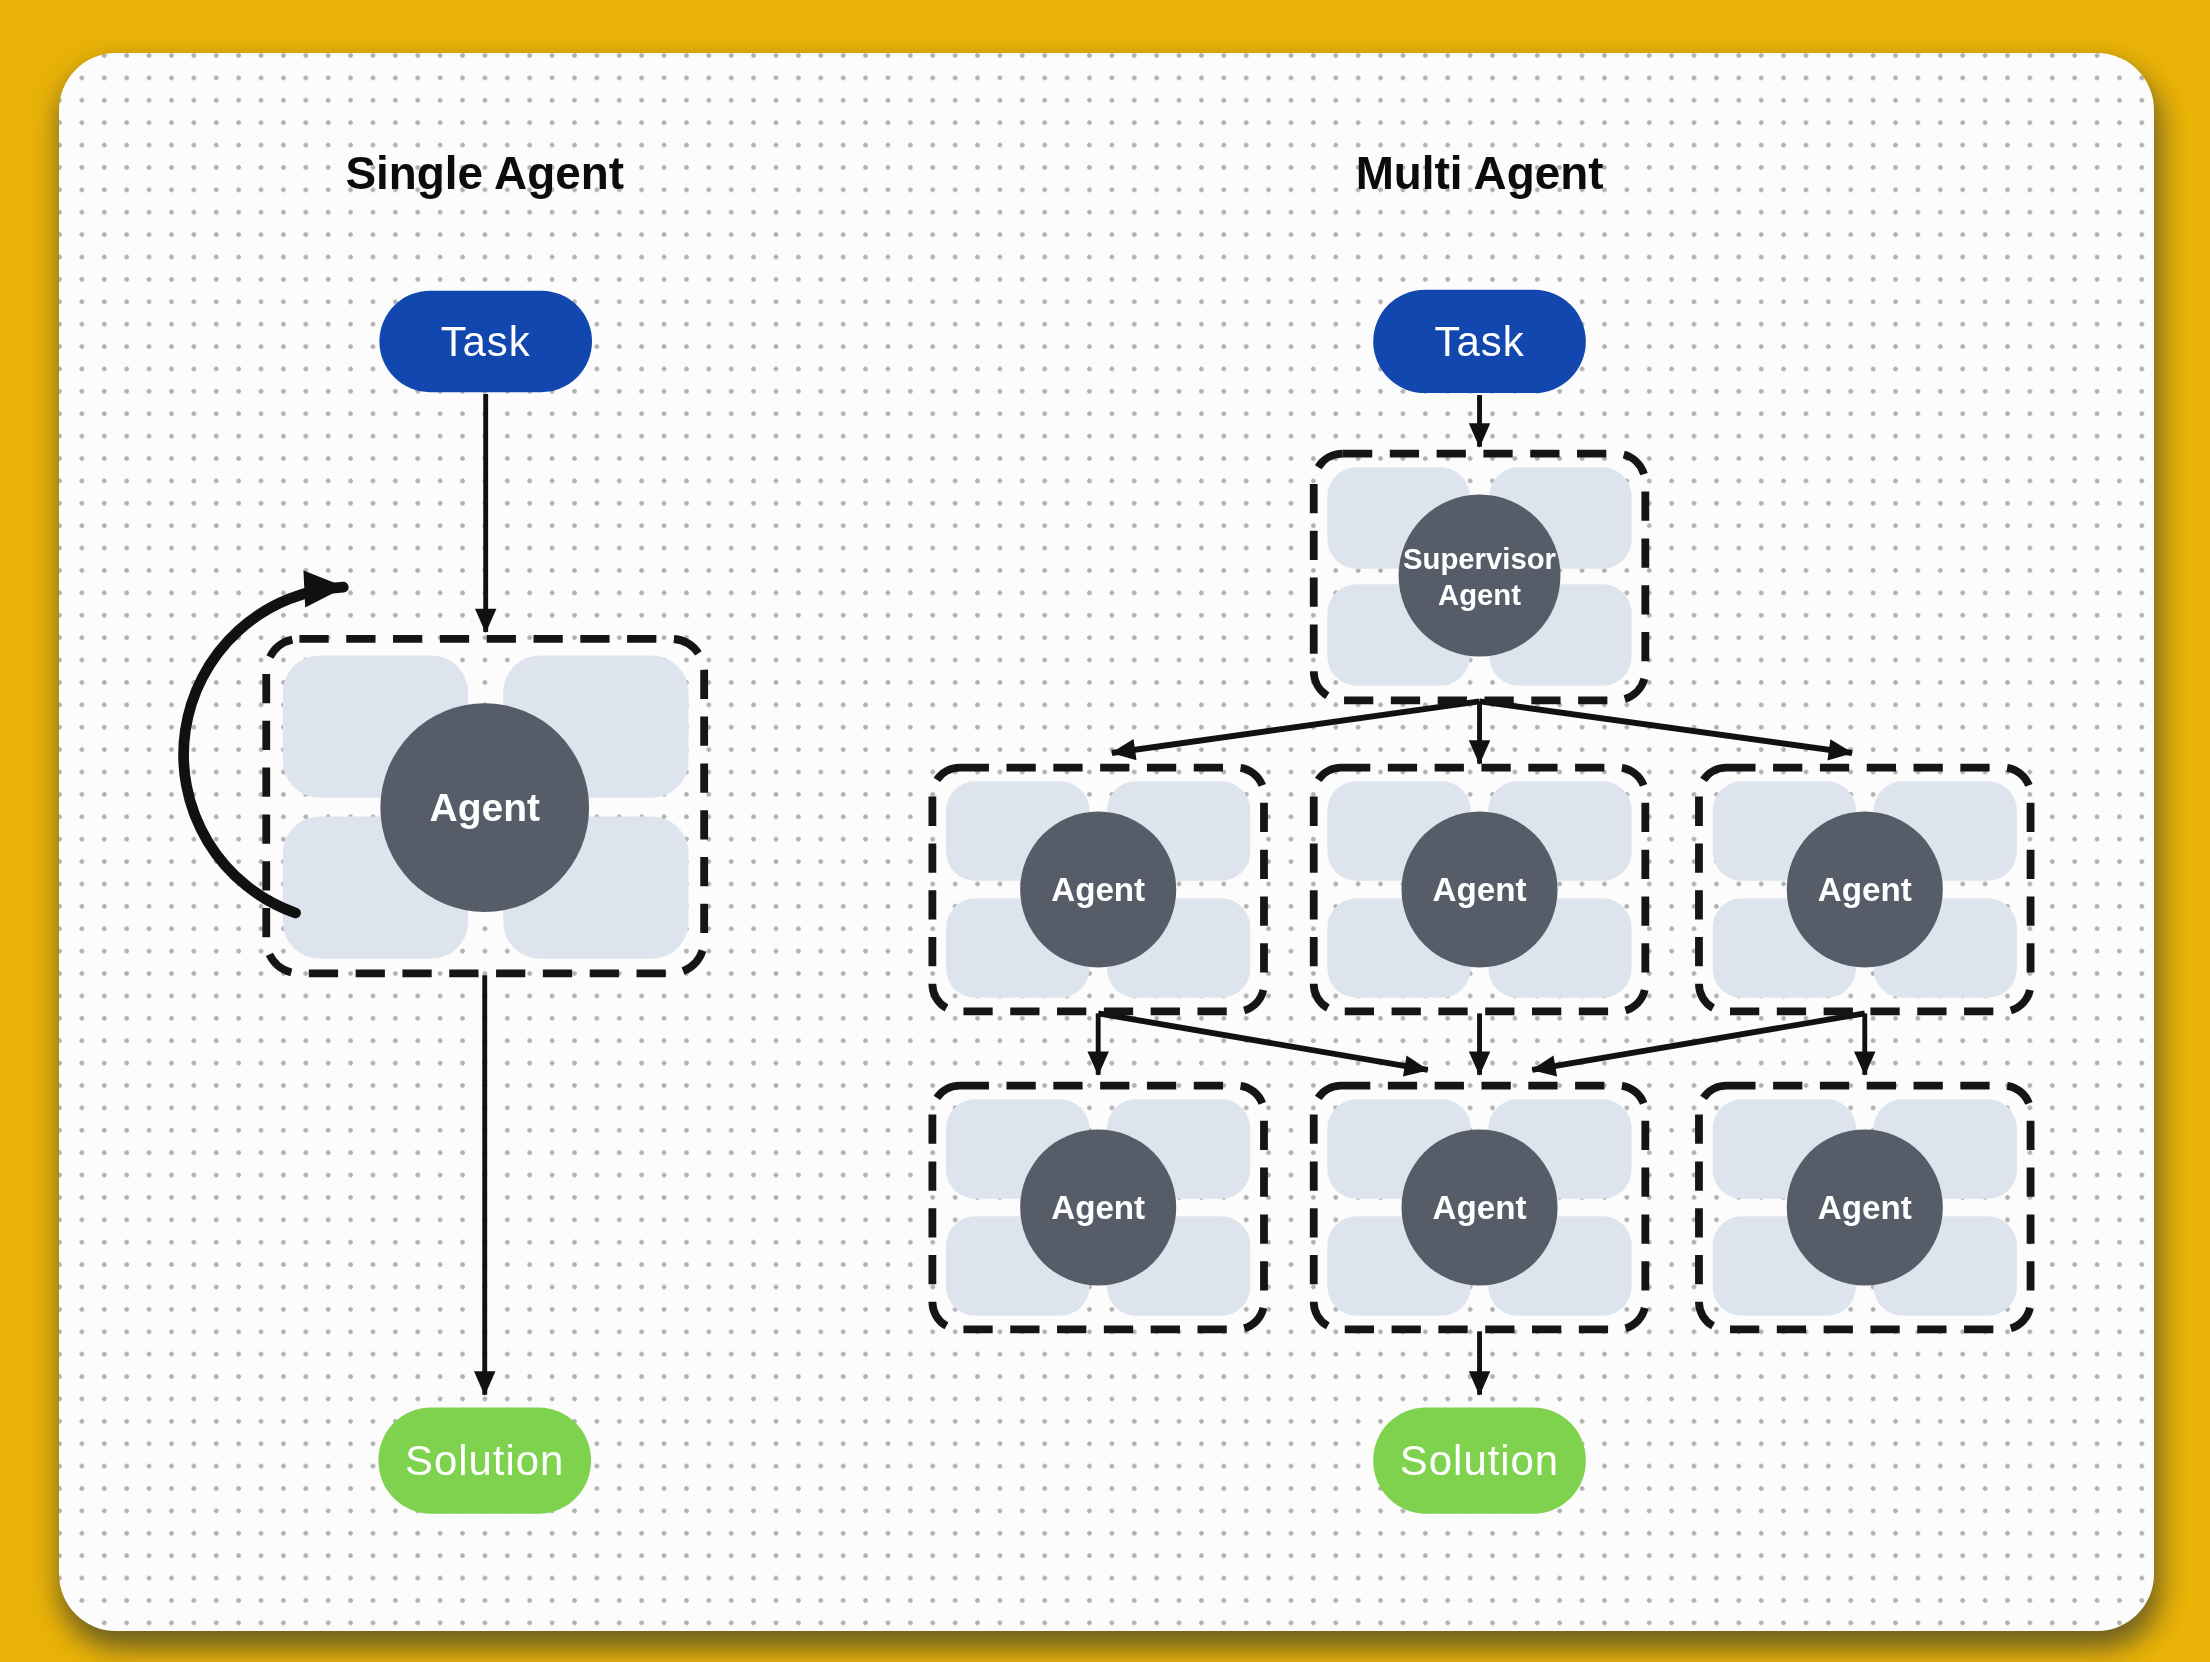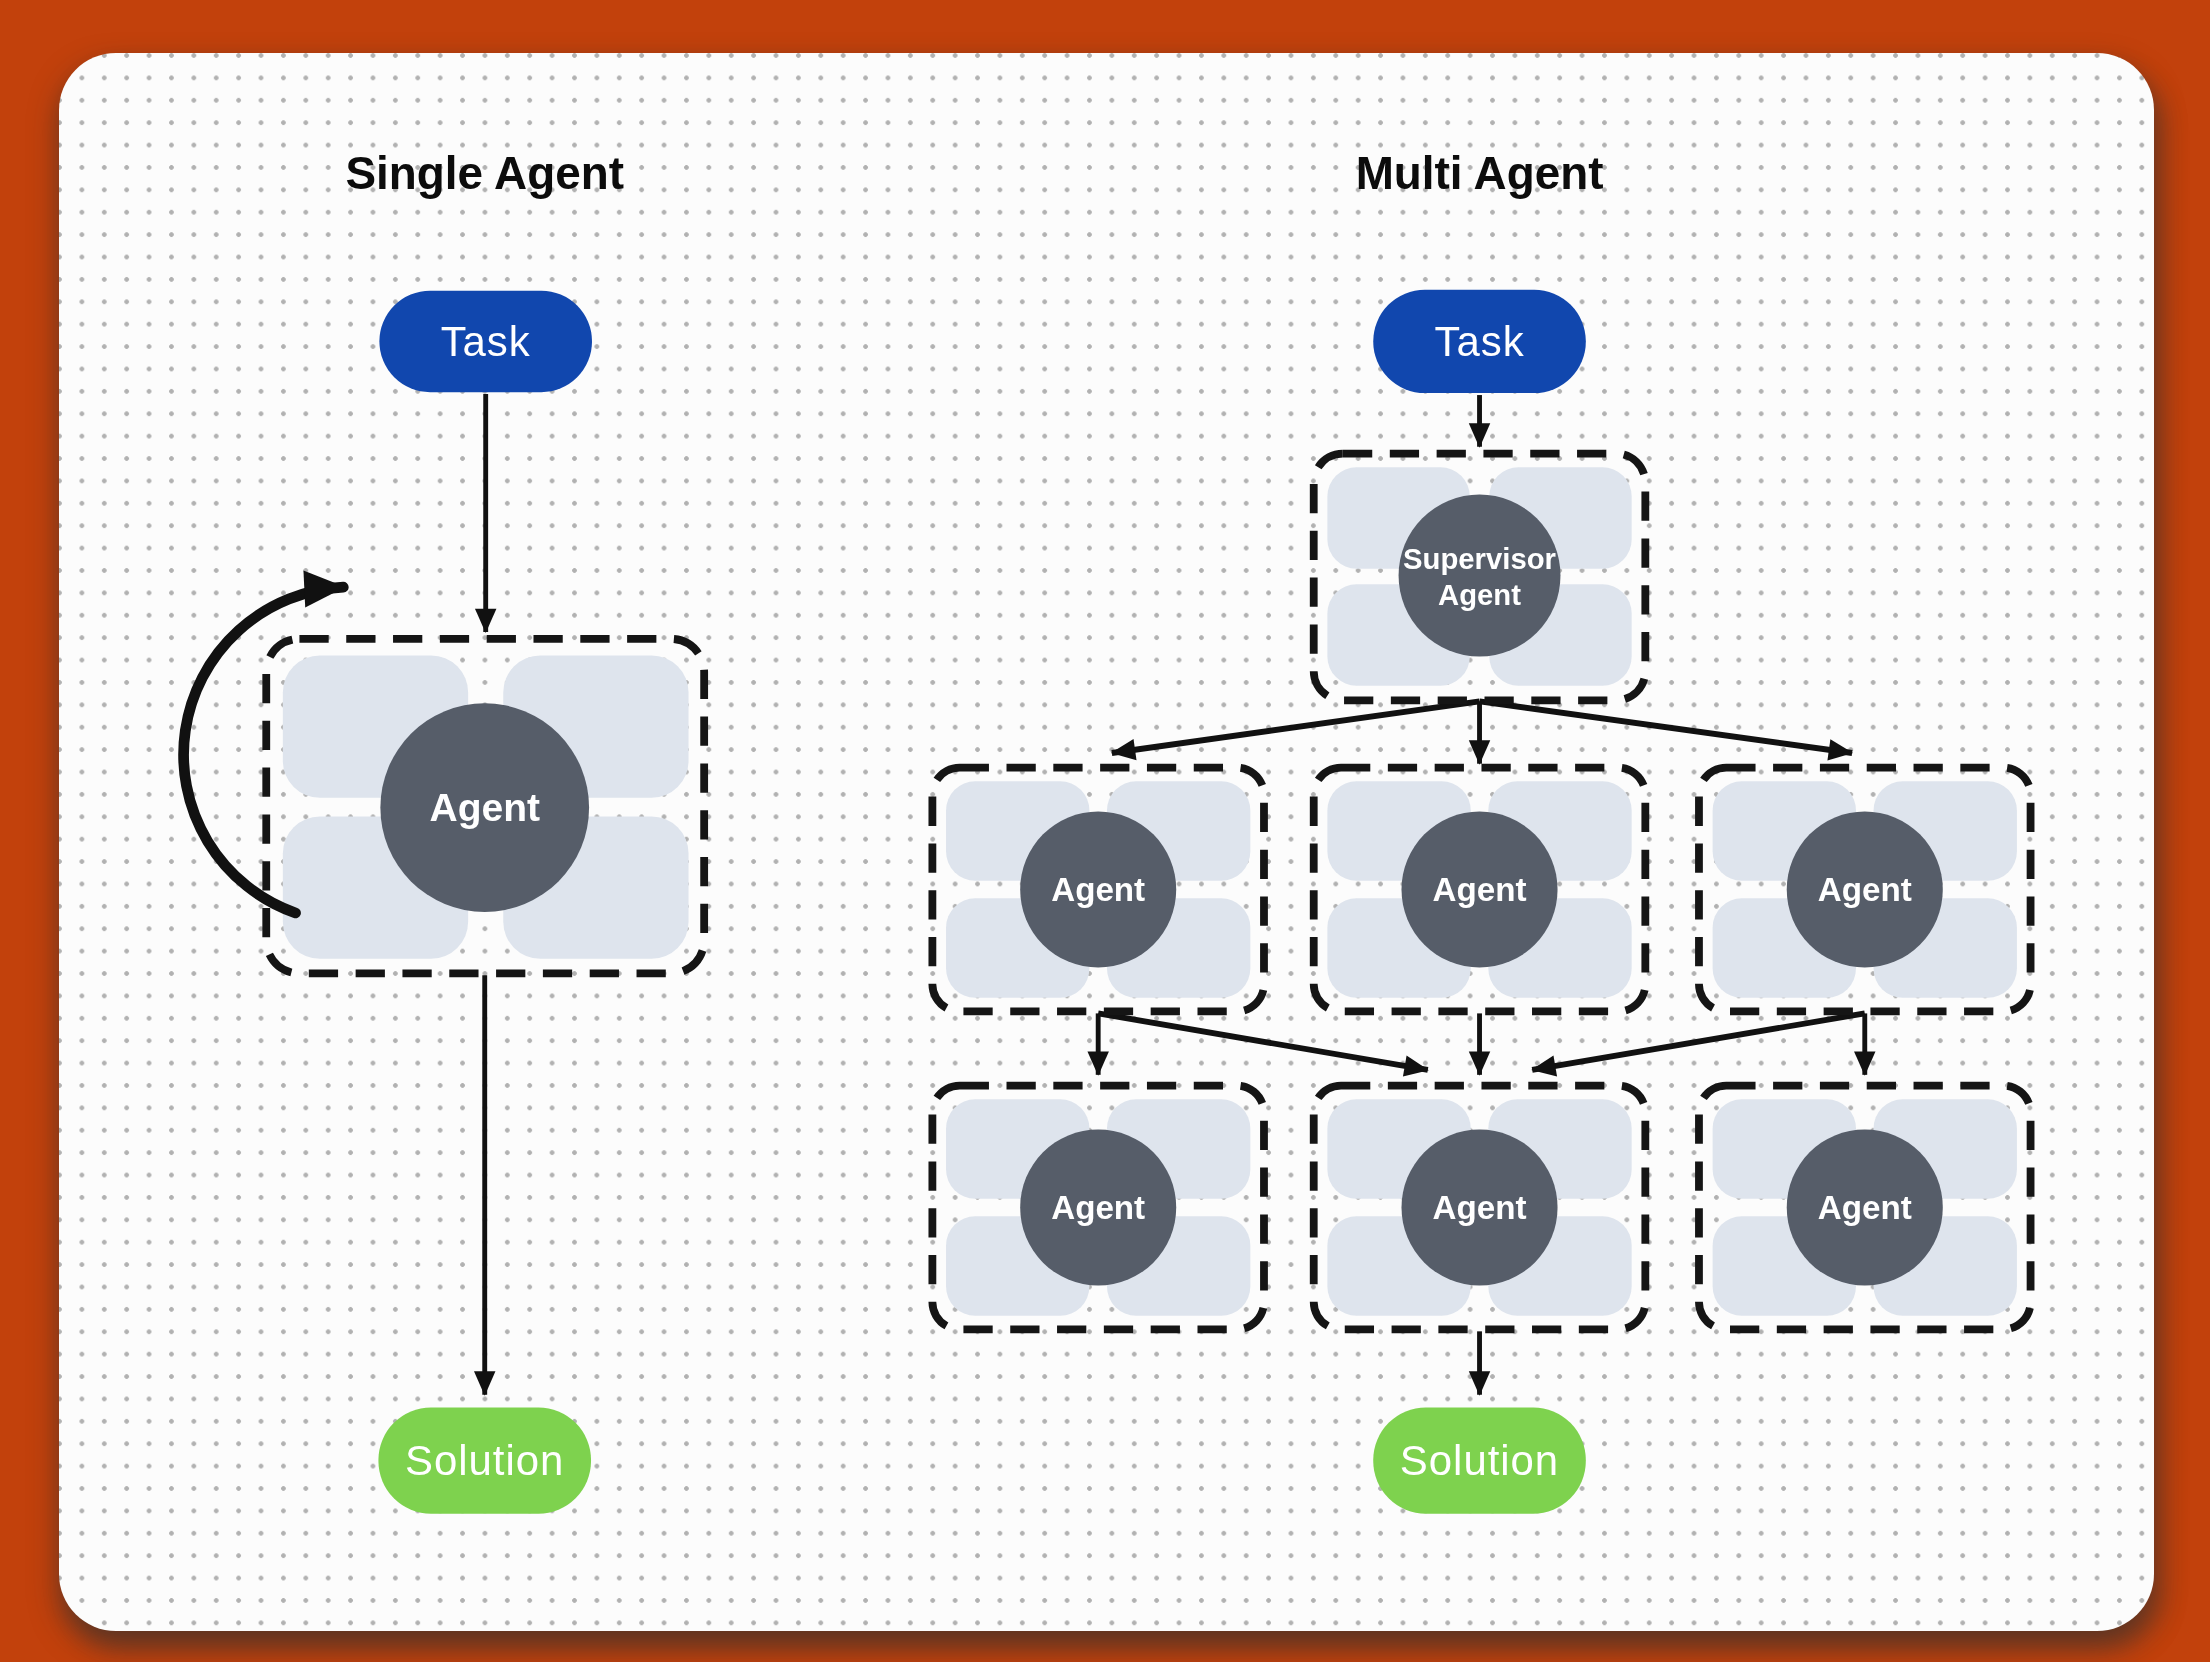--- a/index.html
+++ b/index.html
@@ -1,16 +1,16 @@
 <!DOCTYPE html>
 <html><head>
 <meta charset="utf-8">
 <style>
   html,body{margin:0;padding:0;background:#ffffff;}
-  .stage{position:relative;width:2211px;height:1663px;background:#c2410c;overflow:hidden;
+  .stage{position:relative;width:2211px;height:1663px;background:#eab308;overflow:hidden;
          font-family:"Liberation Sans", sans-serif;}
   .card{position:absolute;left:59px;top:53px;width:2095px;height:1578px;border-radius:57px;
         background-color:#fcfcfc;
         background-image:radial-gradient(circle,#b1b1b1 2px,rgba(0,0,0,0) 2.6px);
         background-size:22.4px 22.4px;background-position:11.7px 13.7px;
         box-shadow:0 13.7px 29px rgba(33,46,50,.50), 9.8px 17.6px 25px rgba(33,46,50,.28);}
   svg.overlay{position:absolute;left:0;top:0;}
   .title{font-size:47px;font-weight:700;fill:#0c0c0c;}
   .pill-label{font-size:43px;font-weight:400;fill:#ffffff;letter-spacing:1px;}
   .agent-label{font-size:34px;font-weight:700;fill:#ffffff;}

